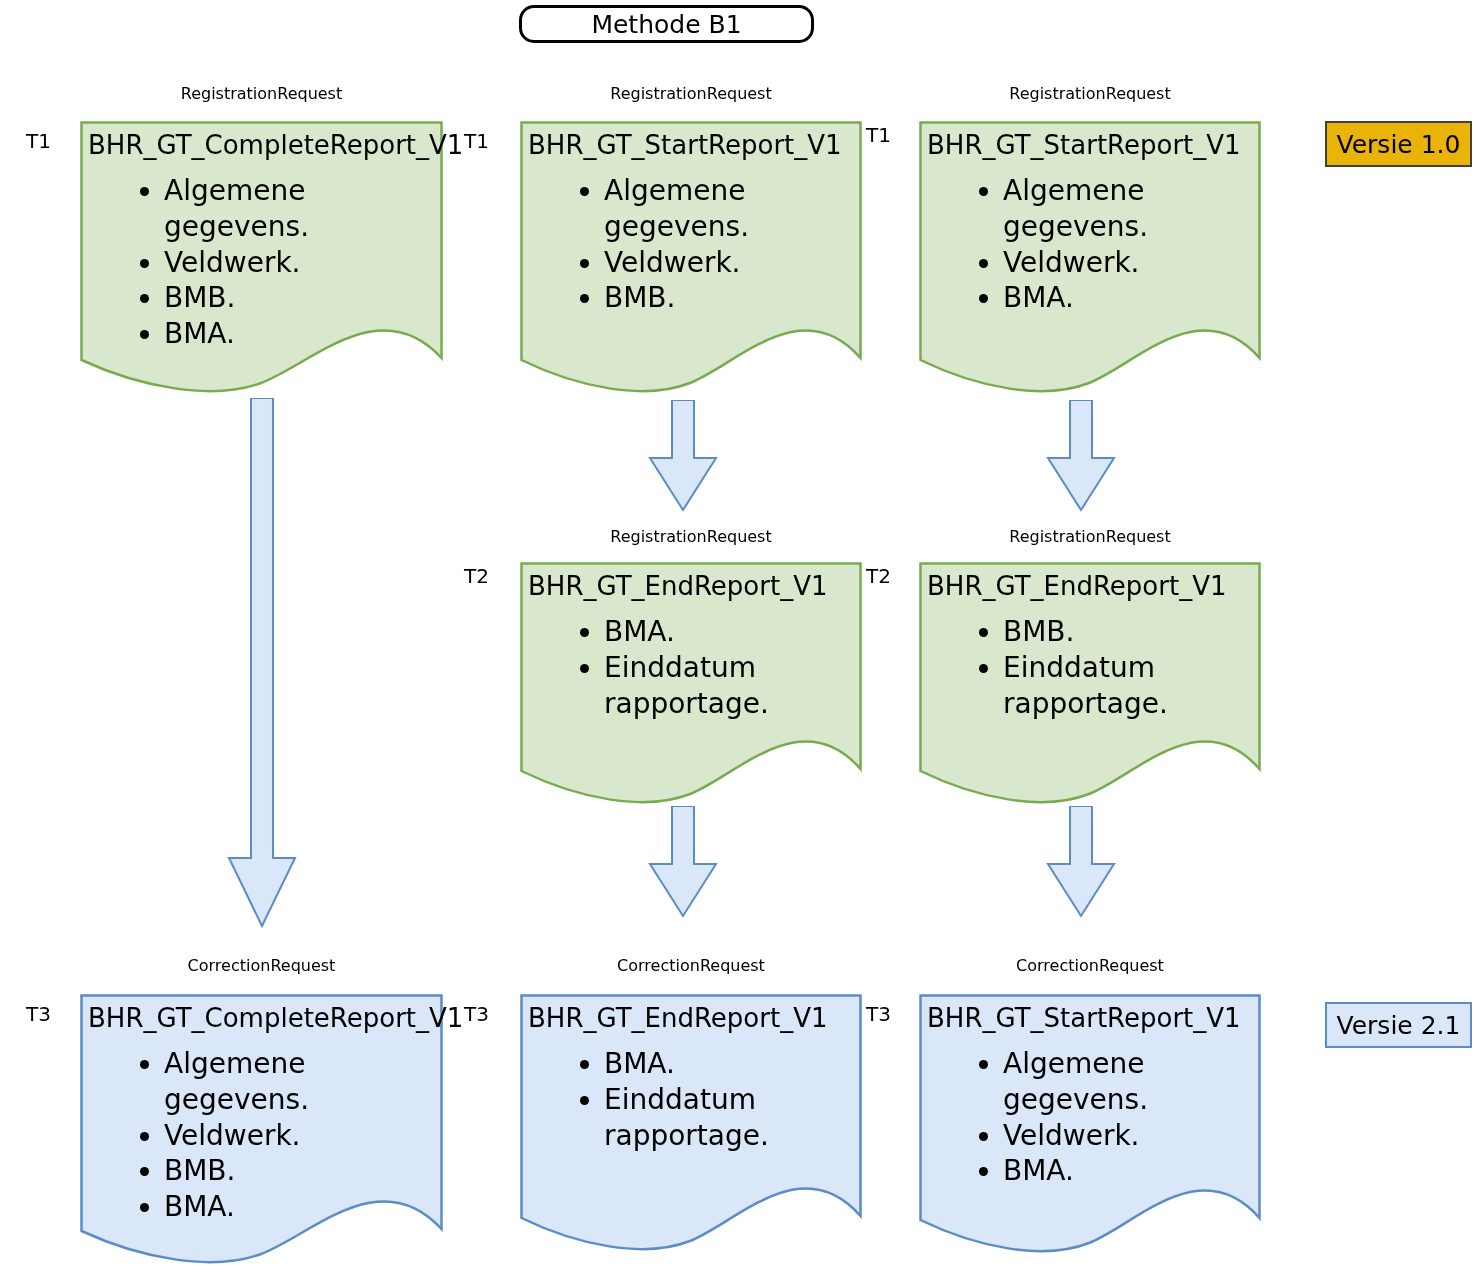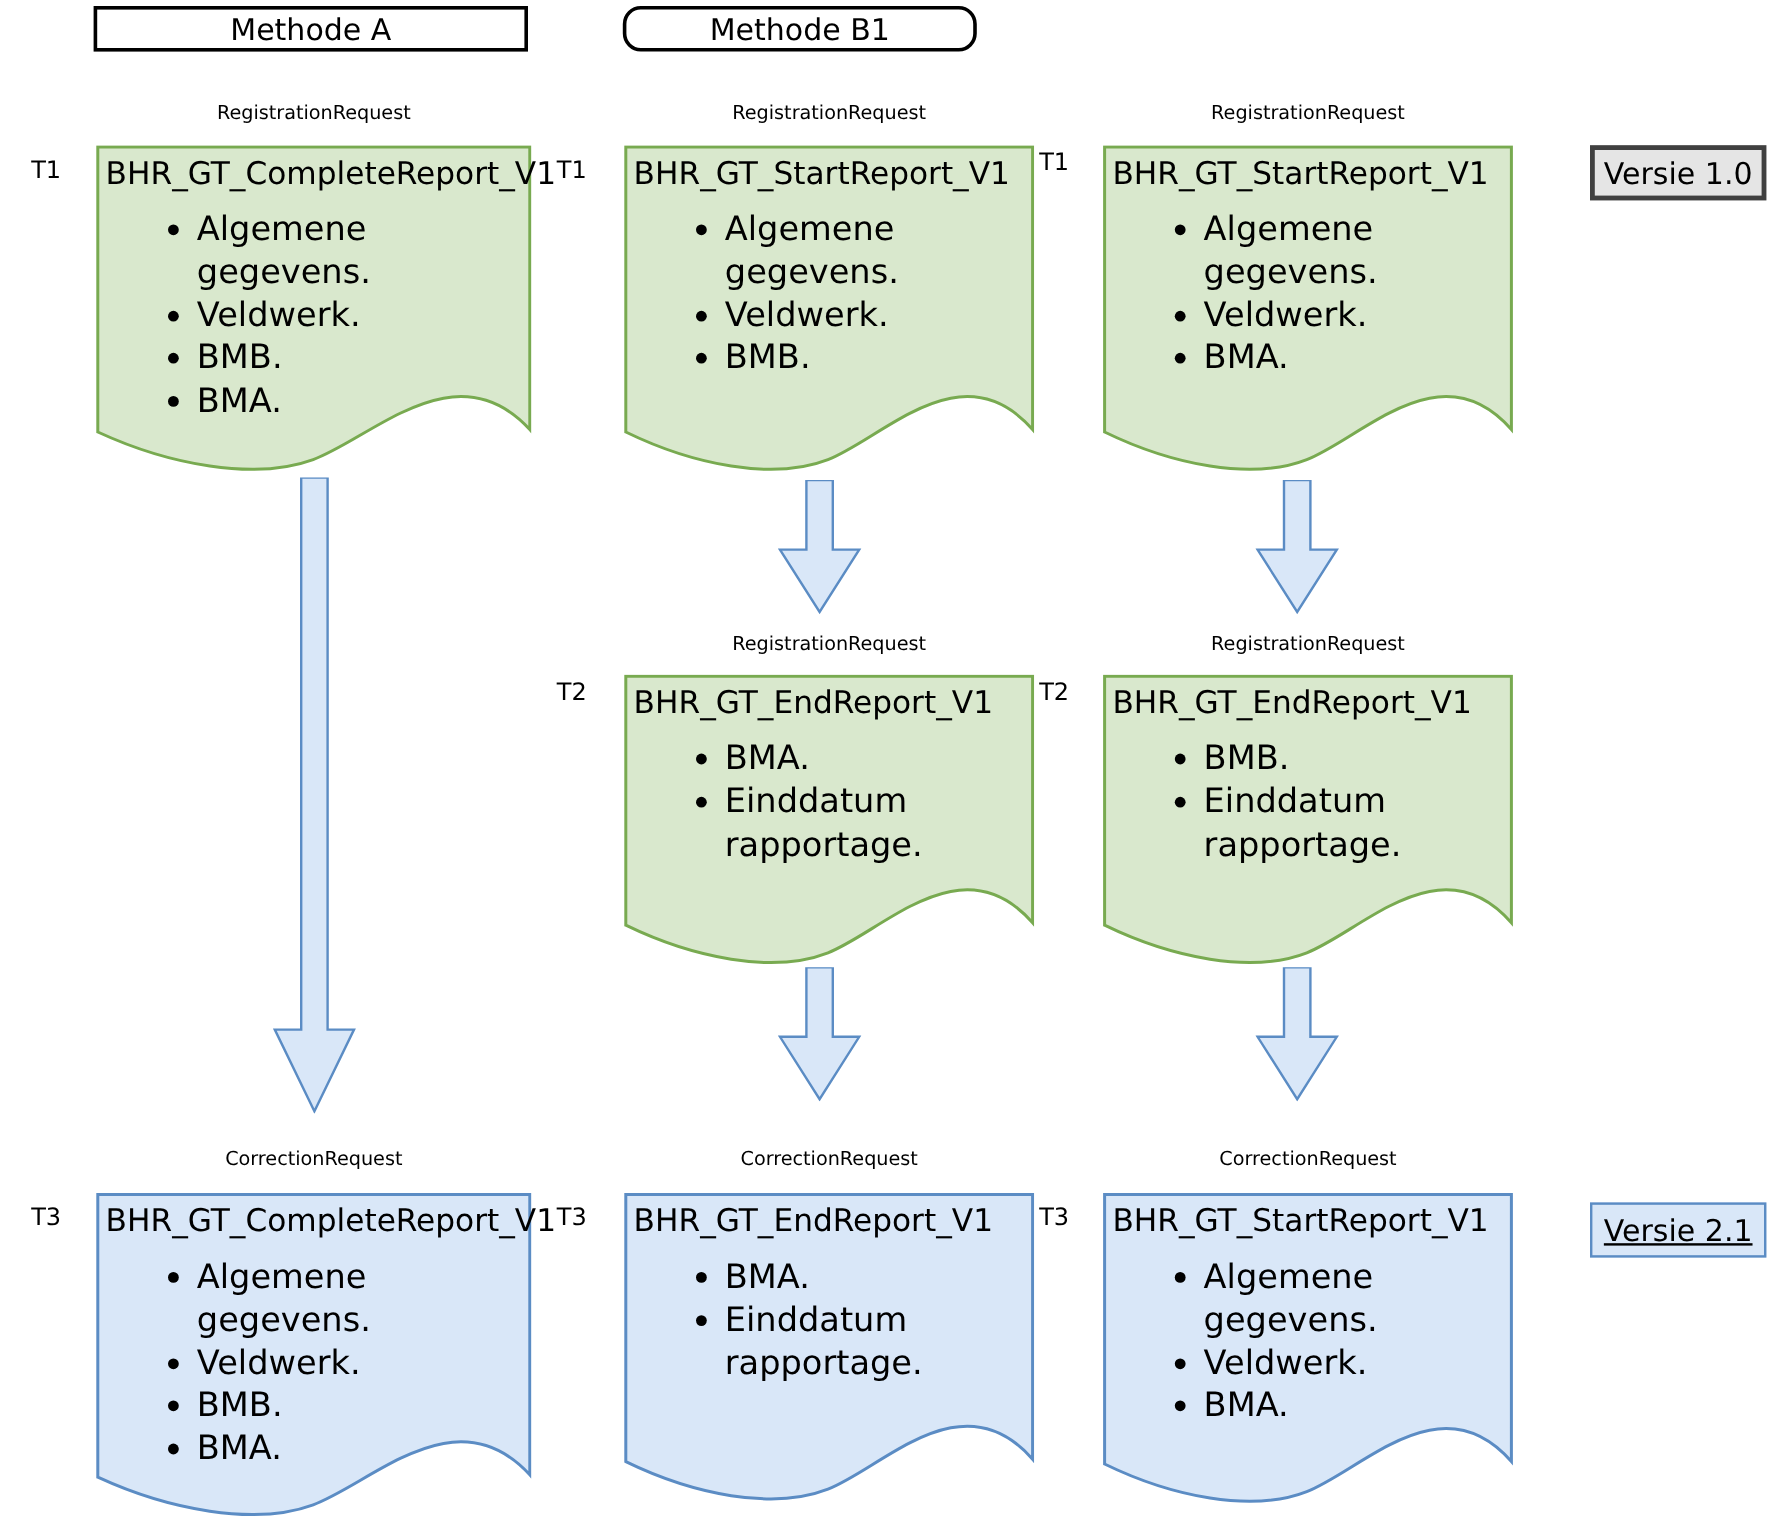--- a/index.html
+++ b/index.html
@@ -25,31 +25,28 @@
   
   .tlab{position:absolute;font-size:20px;line-height:1;white-space:nowrap;}
 
   
   .arrow{position:absolute;}
   .arrow svg{display:block;width:100%;height:100%;}
 
   
   .vbox{position:absolute;display:flex;align-items:center;justify-content:center;
         font-size:25px;line-height:1;box-sizing:border-box;}
-  .vbox.green{background:#e5e5e5;border:4px solid #404040;}
+  .vbox.green{background:#eab308;border:2px solid #404040;}
   .vbox.blue{background:#d9e7f8;border:2px solid #5b8cc4;}
 </style>
 </head>
 <body>
 
 <div id="stage">
 
-  <div class="hdr" style="left:78px;top:5px;width:362px;height:38px;">
-    <span>Methode A</span>
-  </div>
   <div class="hdr" style="left:519px;top:5px;width:295px;height:38px;border-radius:15px;">
     <span>Methode B1</span>
   </div>
 
   <div class="arrow" style="left:227px;top:398px;width:70px;height:530px;">
     <svg viewBox="0 0 70 530" preserveAspectRatio="none">
       <path d="M24 0 L46 0 L46 460 L68 460 L35 528 L2 460 L24 460 Z" fill="#d9e7f8" stroke="#5b8cc4" stroke-width="2"></path>
     </svg>
   </div>
 
@@ -185,17 +182,17 @@
       <path d="M1.5,1.5 L340.5,1.5 L340.5,224 C282,157 216,231 170,249 C124,267 57,253 1.5,226 Z" fill="#d9e7f8" stroke="#5b8cc4" stroke-width="2.5"></path>
     </svg>
     <div class="title">BHR_GT_StartReport_V1</div>
     <ul style="top:52px;">
       <li>Algemene gegevens.</li>
       <li>Veldwerk.</li>
       <li>BMA.</li>
     </ul>
   </div>
 
-  <div class="vbox blue" style="left:1325px;top:1002px;width:147px;height:46px;text-decoration:underline;">
+  <div class="vbox blue" style="left:1325px;top:1002px;width:147px;height:46px;">
     <span>Versie 2.1</span>
   </div>
 
 </div>
 
 </body></html>

